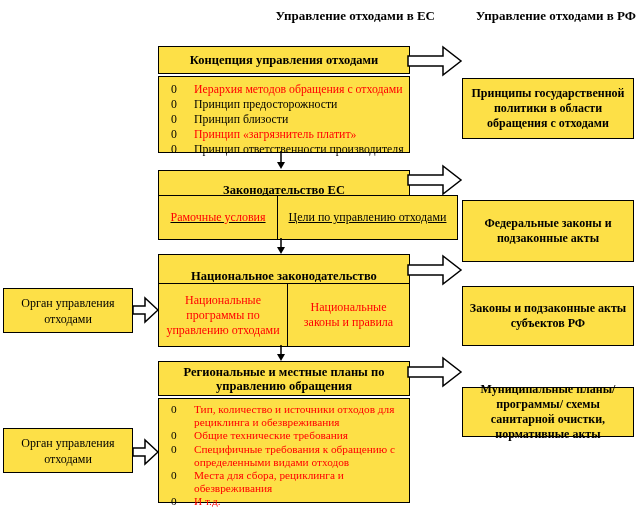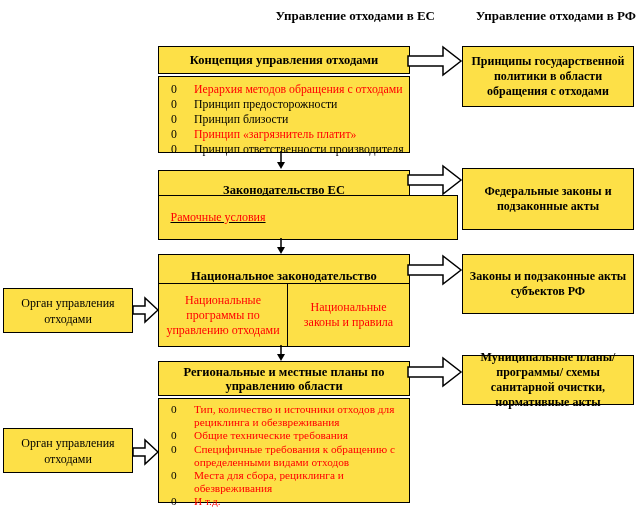--- a/index.html
+++ b/index.html
@@ -15,21 +15,21 @@
   .listbox{font-size:11.8px;line-height:15px;padding:5px 4px 0 0;}
   .listbox.tight{font-size:11.3px;line-height:13.2px;padding-top:4px;}
   .li{display:flex;align-items:flex-start;}
   .li .marker{width:14px;margin-left:12px;flex:0 0 14px;}
   .li .li-text{flex:1;padding-left:9px;}
   .cells{display:flex;}
   .cell{display:flex;align-items:center;justify-content:center;text-align:center;
         font-size:12px;line-height:15px;padding:2px 4px;}
   .cell + .cell{border-left:1.5px solid #000;}
   .rfbox{display:flex;align-items:center;justify-content:center;text-align:center;
-         font-weight:bold;font-size:12px;line-height:15px;padding:2px 5px;}
+         font-weight:bold;font-size:12px;line-height:15px;padding:2px 5px;margin-top:32px;}
   .sidebox{display:flex;align-items:center;justify-content:center;text-align:center;
            font-size:12px;line-height:16px;padding:2px 10px;}
   [data-color="red"]{color:#ff0000;}
   [data-color="black"]{color:#000000;}
   svg{display:block;}
 </style>
 </head>
 <body>
 
 <div class="canvas">
@@ -68,20 +68,23 @@
     <polygon points="2,11 10,11 6,18" fill="#000"></polygon>
   </svg>
 
   <div class="abs box hdr" style="left:158px;top:170px;width:252px;height:39px;">
     <span>Законодательство ЕС</span>
   </div>
   <div class="abs box cells" style="left:158px;top:195px;width:300px;height:45px;text-decoration:underline;">
     <div class="cell" style="width:110px;flex:0 0 110px;">
       <span data-color="red">Рамочные условия</span>
     </div>
+    <div class="cell" style="flex:1;">
+      <span data-color="black">Цели по управлению отходами</span>
+    </div>
   </div>
 
   <svg class="abs" style="left:275px;top:238px;" width="12" height="17" viewBox="0 0 12 17">
     <line x1="6" y1="0" x2="6" y2="10" stroke="#000" stroke-width="1.5"></line>
     <polygon points="2,9 10,9 6,16" fill="#000"></polygon>
   </svg>
 
   <div class="abs box hdr" style="left:158px;top:254px;width:252px;height:43px;">
     <span>Национальное законодательство</span>
   </div>
@@ -93,21 +96,21 @@
       <span data-color="red">Национальные законы и правила</span>
     </div>
   </div>
 
   <svg class="abs" style="left:275px;top:345px;" width="12" height="17" viewBox="0 0 12 17">
     <line x1="6" y1="0" x2="6" y2="10" stroke="#000" stroke-width="1.5"></line>
     <polygon points="2,9 10,9 6,16" fill="#000"></polygon>
   </svg>
 
   <div class="abs box hdr" style="left:158px;top:361px;width:252px;height:35px;">
-    <span>Региональные и местные планы по управлению области</span>
+    <span>Региональные и местные планы по управлению обращения</span>
   </div>
   <div class="abs box listbox tight" style="left:158px;top:398px;width:252px;height:105px;">
     <div class="li">
       <span class="marker">0</span>
       <span class="li-text" data-color="red">Тип, количество и источники отходов для рециклинга и обезвреживания</span>
     </div>
     <div class="li">
       <span class="marker">0</span>
       <span class="li-text" data-color="red">Общие технические требования</span>
     </div>

